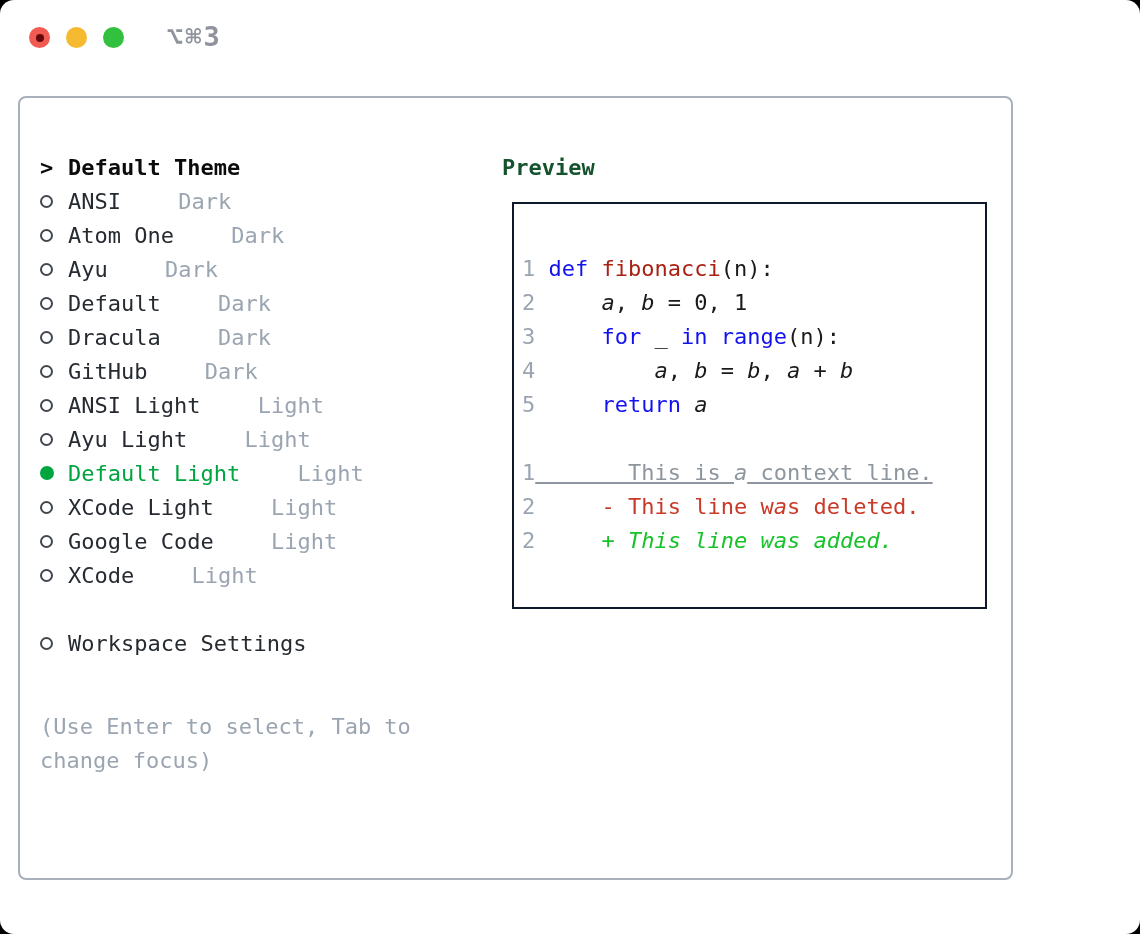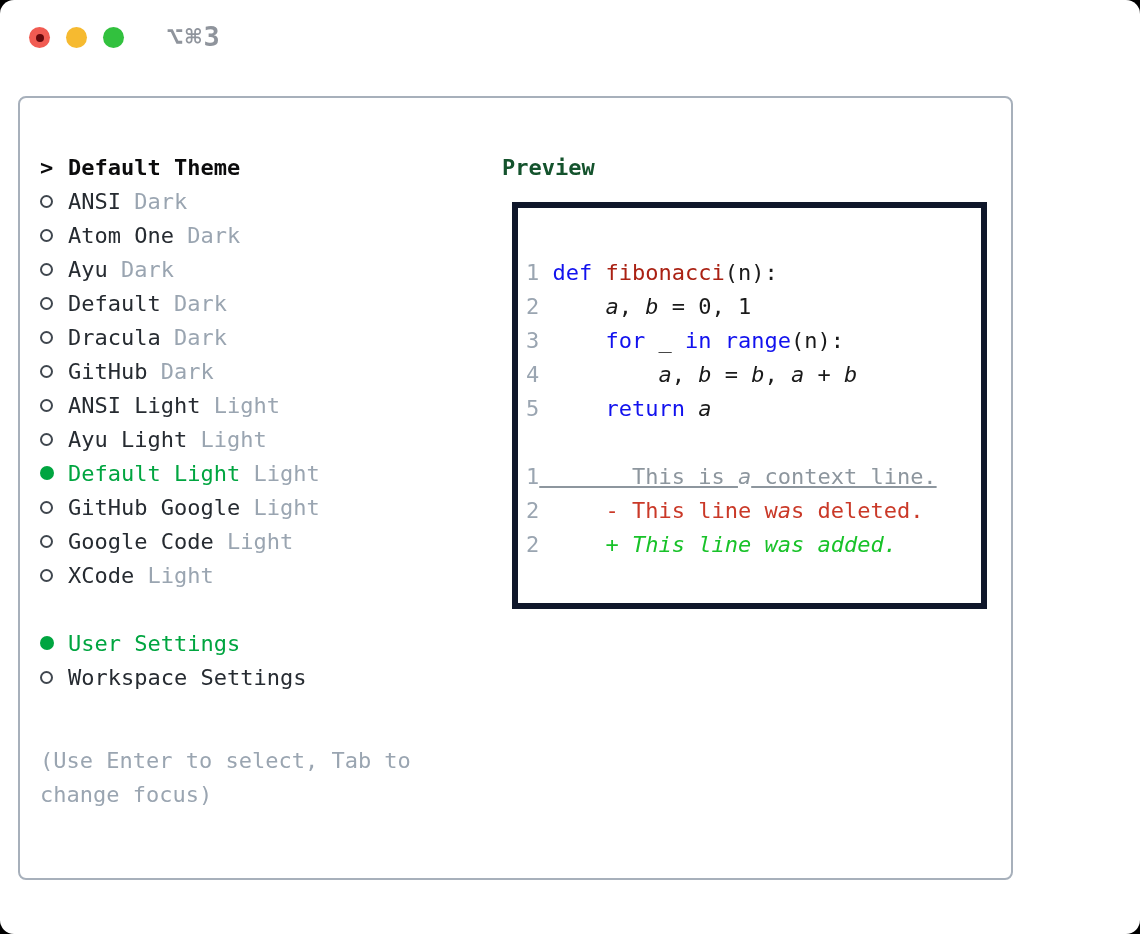--- a/index.html
+++ b/index.html
@@ -43,32 +43,32 @@
   .row{height:34px;display:flex;align-items:center;font-size:22px;color:var(--ink);}
   .row.blank{height:34px;}
   .marker{width:28px;display:flex;align-items:center;flex:none;}
   .prompt{font-weight:700;color:#0b0b0c;font-size:22px;}
   .radio{width:13px;height:13px;border-radius:50%;border:2px solid #40474f;background:transparent;}
   .radio.on{border:none;width:14px;height:14px;background:var(--sel-green);}
   .hdr{font-weight:700;color:#0b0b0c;}
   .hdr2{font-weight:700;color:#121418;}
   .label{white-space:pre;}
   .label.sel{color:var(--sel-green);}
-  .variant{white-space:pre;color:var(--muted);}
+  .variant{white-space:pre;color:var(--muted);margin-left:44px;}
   .help{
     margin-top:50px;width:438px;font-size:22px;line-height:34px;color:var(--muted);
   }
   
   .preview-title{
     position:absolute;left:482px;top:52px;height:34px;display:flex;align-items:center;
     font-size:22px;font-weight:700;color:#14532d;
   }
   .preview-box{
     position:absolute;left:492px;top:104px;width:475px;height:407px;
-    border:6px solid #0f172a;background:#fff;
+    border:2px solid #0f172a;background:#fff;
     padding:48px 8px 0 8px;overflow:hidden;
   }
   .cl{height:34px;font-size:22px;line-height:34px;white-space:pre;color:#1a1a1a;}
   .seg{white-space:pre;}
   .c-num{color:var(--muted);}
   .c-plain{color:#1a1a1a;}
   .c-kw{color:var(--kw-blue);}
   .c-fn{color:var(--fn-red);}
   .c-var{color:#1a1a1a;font-style:italic;}
   .c-ctx{color:var(--ctx);text-decoration:underline;}
@@ -163,21 +163,21 @@
             <span class="marker">
               <span class="radio on"></span>
             </span>
             <span class="label sel">Default Light</span>
             <span class="variant"> Light</span>
           </div>
           <div class="row">
             <span class="marker">
               <span class="radio"></span>
             </span>
-            <span class="label">GitHub Google</span>
+            <span class="label">XCode Light</span>
             <span class="variant"> Light</span>
           </div>
           <div class="row">
             <span class="marker">
               <span class="radio"></span>
             </span>
             <span class="label">Google Code</span>
             <span class="variant"> Light</span>
           </div>
           <div class="row">
@@ -186,26 +186,20 @@
             </span>
             <span class="label">XCode</span>
             <span class="variant"> Light</span>
           </div>
         </div>
 
       <div class="row blank"></div>
 
 
       <div id="apply-items">
-          <div class="row">
-            <span class="marker">
-              <span class="radio on"></span>
-            </span>
-            <span class="label sel">User Settings</span>
-          </div>
           <div class="row">
             <span class="marker">
               <span class="radio"></span>
             </span>
             <span class="label">Workspace Settings</span>
           </div>
         </div>
 
       <div class="help">(Use Enter to select, Tab to change focus)</div>
     </div>

